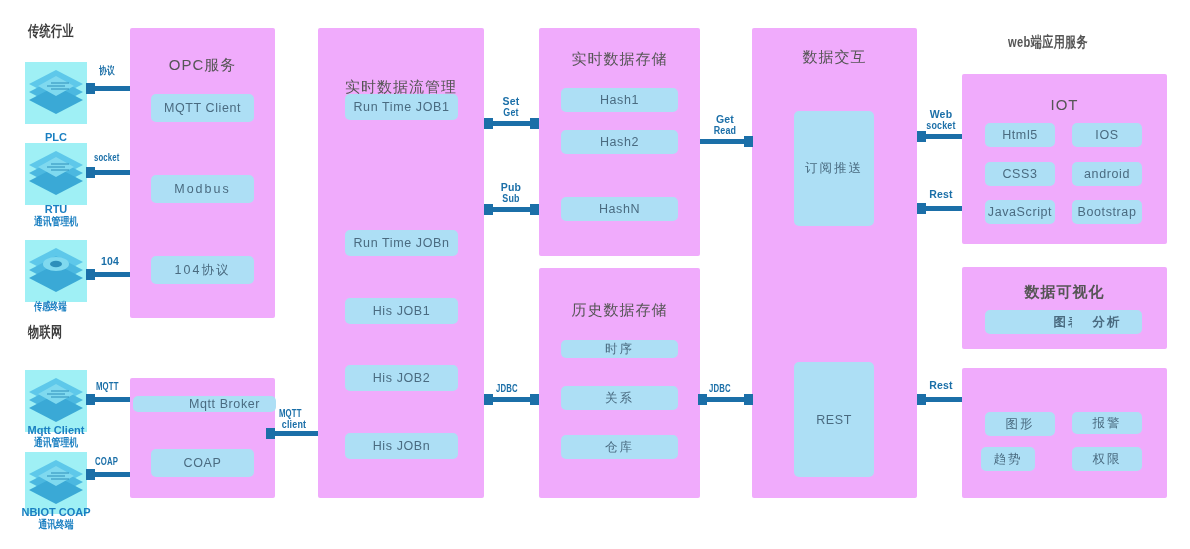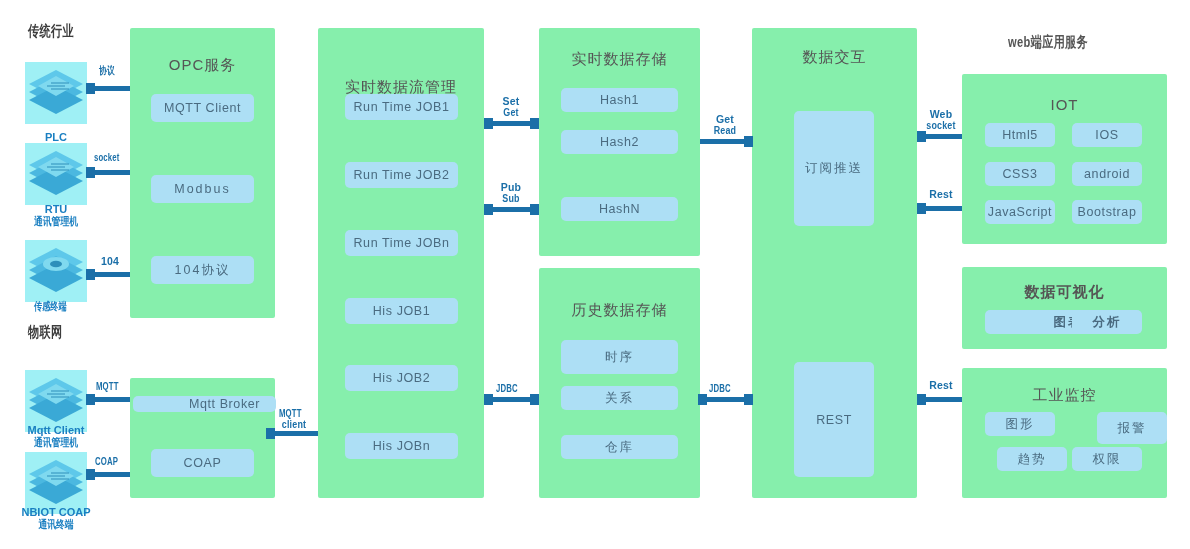--- a/index.html
+++ b/index.html
@@ -5,21 +5,21 @@
   html,body{margin:0;padding:0;background:#ffffff;}
   body{
     width:1190px;height:549px;position:relative;overflow:hidden;
     font-family:"Liberation Sans","DejaVu Sans",sans-serif;
     -webkit-font-smoothing:antialiased;
   }
   .canvas{position:absolute;left:0;top:0;width:1190px;height:549px;}
 
   
   .panel{
-    position:absolute;background:#86efac;border-radius:2px;
+    position:absolute;background:#f0abfc;border-radius:2px;
   }
   .panel-title{
     position:absolute;left:0;width:100%;text-align:center;
     color:#555555;font-size:15px;letter-spacing:1px;
   }
 
   
   .section-head{
     position:absolute;color:#3d3d3d;font-size:15px;font-weight:bold;
     letter-spacing:.5px;white-space:nowrap;
@@ -163,37 +163,36 @@
   </div>
 
   <div class="panel" style="left:130px;top:378px;width:145px;height:120px;">
     <div class="chip" style="left:3px;top:18px;width:103px;height:16px;padding-left:40px;">Mqtt Broker</div>
     <div class="chip" style="left:21px;top:71px;width:103px;height:28px;">COAP</div>
   </div>
 
   <div class="panel" style="left:318px;top:28px;width:166px;height:470px;">
     <div class="panel-title" style="top:50px;">实时数据流管理</div>
     <div class="chip" style="left:27px;top:66px;width:113px;height:26px;">Run Time JOB1</div>
-    <div class="chip" style="left:27px;top:134px;width:113px;height:26px;">Run Time JOB2</div>
     <div class="chip" style="left:27px;top:202px;width:113px;height:26px;">Run Time JOBn</div>
     <div class="chip" style="left:27px;top:270px;width:113px;height:26px;">His JOB1</div>
     <div class="chip" style="left:27px;top:337px;width:113px;height:26px;">His JOB2</div>
     <div class="chip" style="left:27px;top:405px;width:113px;height:26px;">His JOBn</div>
   </div>
 
   <div class="panel" style="left:539px;top:28px;width:161px;height:228px;">
     <div class="panel-title" style="top:22px;">实时数据存储</div>
     <div class="chip" style="left:22px;top:60px;width:117px;height:24px;">Hash1</div>
     <div class="chip" style="left:22px;top:102px;width:117px;height:24px;">Hash2</div>
     <div class="chip" style="left:22px;top:169px;width:117px;height:24px;">HashN</div>
   </div>
 
   <div class="panel" style="left:539px;top:268px;width:161px;height:230px;">
     <div class="panel-title" style="top:33px;">历史数据存储</div>
-    <div class="chip cn" style="left:22px;top:72px;width:117px;height:34px;">时序</div>
+    <div class="chip cn" style="left:22px;top:72px;width:117px;height:18px;">时序</div>
     <div class="chip cn" style="left:22px;top:118px;width:117px;height:24px;">关系</div>
     <div class="chip cn" style="left:22px;top:167px;width:117px;height:24px;">仓库</div>
   </div>
 
   <div class="panel" style="left:752px;top:28px;width:165px;height:470px;">
     <div class="panel-title" style="top:20px;">数据交互</div>
     <div class="chip big cn" style="left:42px;top:52px;width:80px;height:115px;">订阅推送</div>
     <div class="chip big" style="left:42px;top:303px;width:80px;height:115px;">REST</div>
   </div>
 
@@ -207,24 +206,23 @@
     <div class="chip" style="left:110px;top:126px;width:70px;height:24px;">Bootstrap</div>
   </div>
 
   <div class="panel" style="left:962px;top:267px;width:205px;height:82px;font-weight:bold;">
     <div class="panel-title" style="top:16px;">数据可视化</div>
     <div class="chip cn" style="left:23px;top:43px;width:70px;height:24px;padding-left:48px;">图表</div>
     <div class="chip cn" style="left:110px;top:43px;width:70px;height:24px;text-align:center;">分析</div>
   </div>
 
   <div class="panel" style="left:962px;top:368px;width:205px;height:130px;">
-    <div class="panel-title" style="top:18px;">工业监控</div>
     <div class="chip cn" style="left:23px;top:44px;width:70px;height:24px;">图形</div>
-    <div class="chip cn" style="left:110px;top:44px;width:70px;height:32px;margin-left:25px;">报警</div>
-    <div class="chip cn" style="left:35px;top:79px;width:70px;height:24px;">趋势</div>
+    <div class="chip cn" style="left:110px;top:44px;width:70px;height:22px;">报警</div>
+    <div class="chip cn" style="left:19px;top:79px;width:54px;height:24px;">趋势</div>
     <div class="chip cn" style="left:110px;top:79px;width:70px;height:24px;">权限</div>
   </div>
 
   <div>
     <div class="conn-cap" style="left:86px;top:83px;"></div>
     <div class="conn" style="left:92px;top:86px;width:38px;"></div>
     <div class="conn-label" style="left:88px;top:65px;width:44px;">
       <span class="squash" style="display:inline-block">协议</span>
     </div>
   </div>

